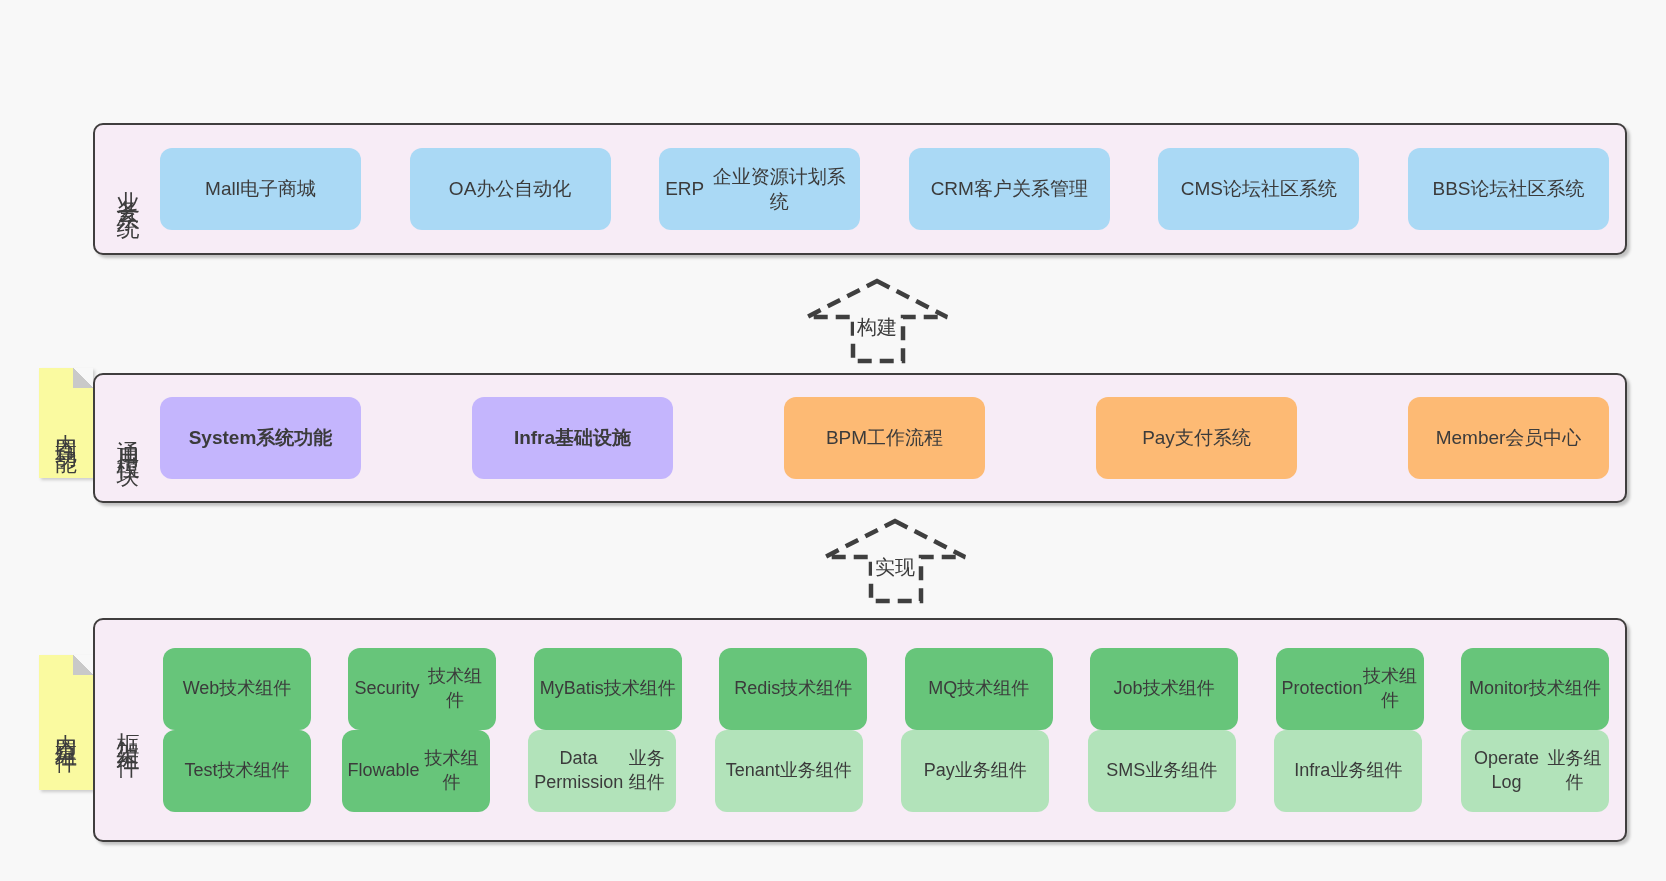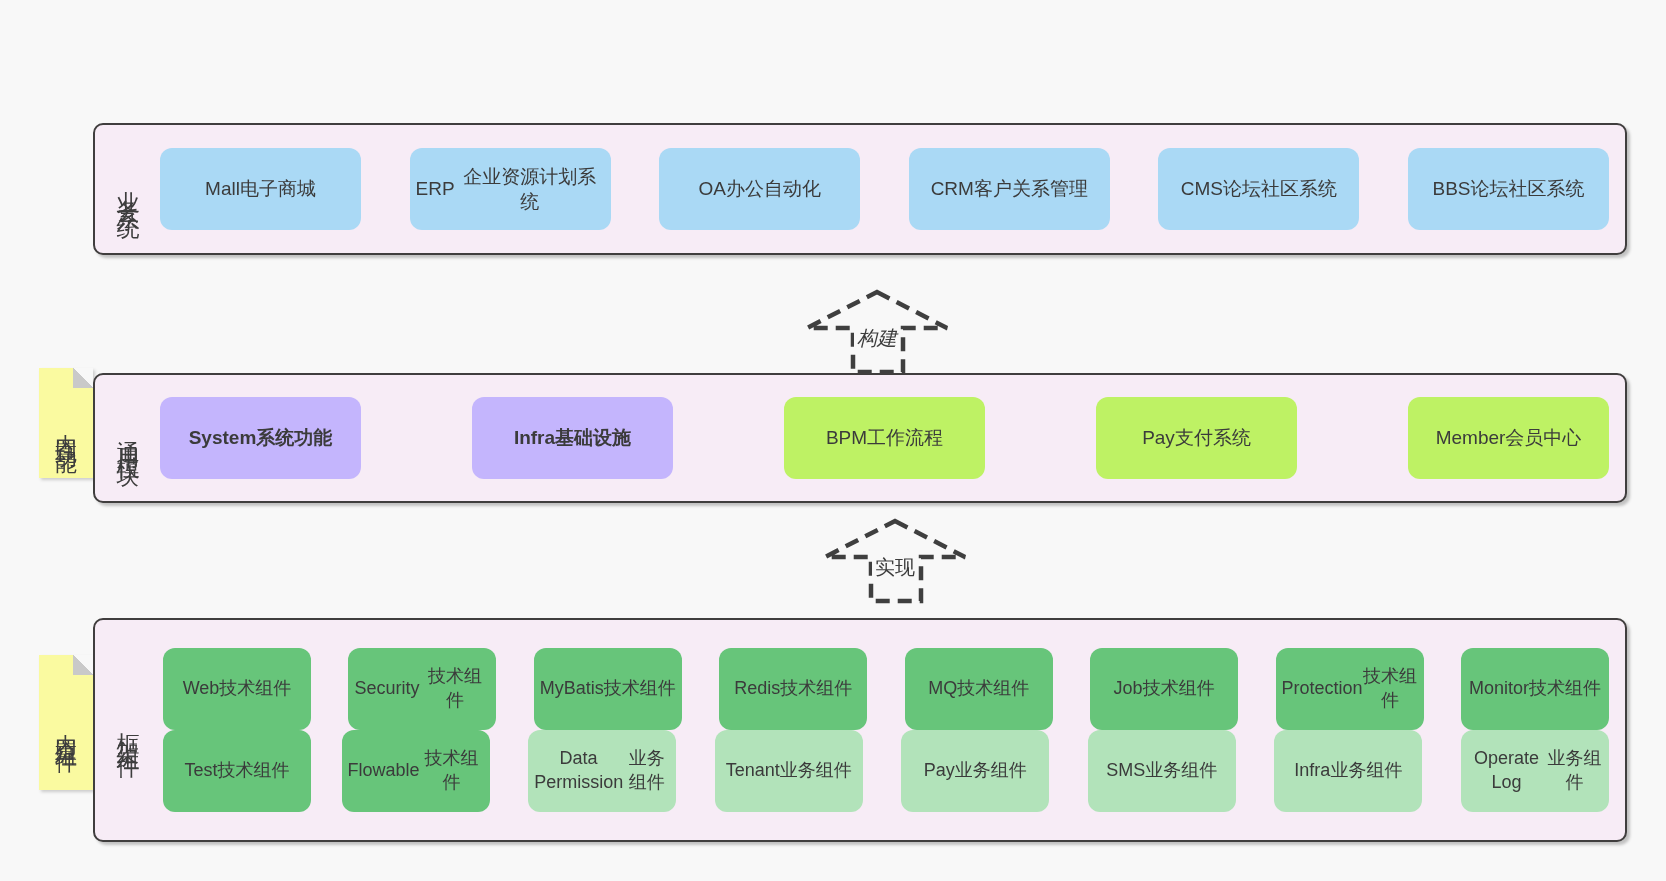--- a/index.html
+++ b/index.html
@@ -73,21 +73,21 @@
     align-items: center;
     text-align: center;
     font-size: 19px;
     line-height: 1.32;
     padding: 2px 6px;
   }
   #layer-components .box { width: 148px; font-size: 18px; }
 
   .box[data-variant="blue"]        { background: #aad9f5; }
   .box[data-variant="red"]         { background: #c4b5fd; font-weight: bold; }
-  .box[data-variant="pink"]        { background: #bef264; }
+  .box[data-variant="pink"]        { background: #fdba74; }
   .box[data-variant="green-dark"]  { background: #67c57a; }
   .box[data-variant="green-light"] { background: #b2e3ba; margin-left: 8px; }
 
   .box .en, .box .zh { display: block; }
 
   
   .tab {
     position: absolute;
     left: 39px;
     width: 54px;
@@ -117,21 +117,21 @@
     padding-top: 10px;
   }
 
   
   .arrow {
     position: absolute;
     width: 146px;
     height: 86px;
     z-index: 0;
   }
-  #arrow-build     { left: 804px; top: 289px; font-style: italic; }
+  #arrow-build     { left: 804px; top: 278px; }
   #arrow-implement { left: 822px; top: 518px; }
   .arrow svg { display: block; }
   .arrow-label {
     position: absolute;
     top: 37px;
     left: 50%;
     transform: translateX(-50%);
     background: #f8f8f8;
     font-size: 20px;
     line-height: 1.1;
@@ -144,26 +144,26 @@
 <body>
 
 <div class="layer" id="layer-business">
   <div class="v-label">业务系统</div>
   <div class="boxes">
     <div class="box" data-variant="blue">
       <span class="en">Mall</span>
       <span class="zh">电子商城</span>
     </div>
     <div class="box" data-variant="blue">
+      <span class="en">OA</span>
+      <span class="zh">办公自动化</span>
+    </div>
+    <div class="box" data-variant="blue">
       <span class="en">ERP</span>
       <span class="zh">企业资源计划系统</span>
-    </div>
-    <div class="box" data-variant="blue">
-      <span class="en">OA</span>
-      <span class="zh">办公自动化</span>
     </div>
     <div class="box" data-variant="blue">
       <span class="en">CRM</span>
       <span class="zh">客户关系管理</span>
     </div>
     <div class="box" data-variant="blue">
       <span class="en">CMS</span>
       <span class="zh">论坛社区系统</span>
     </div>
     <div class="box" data-variant="blue">

